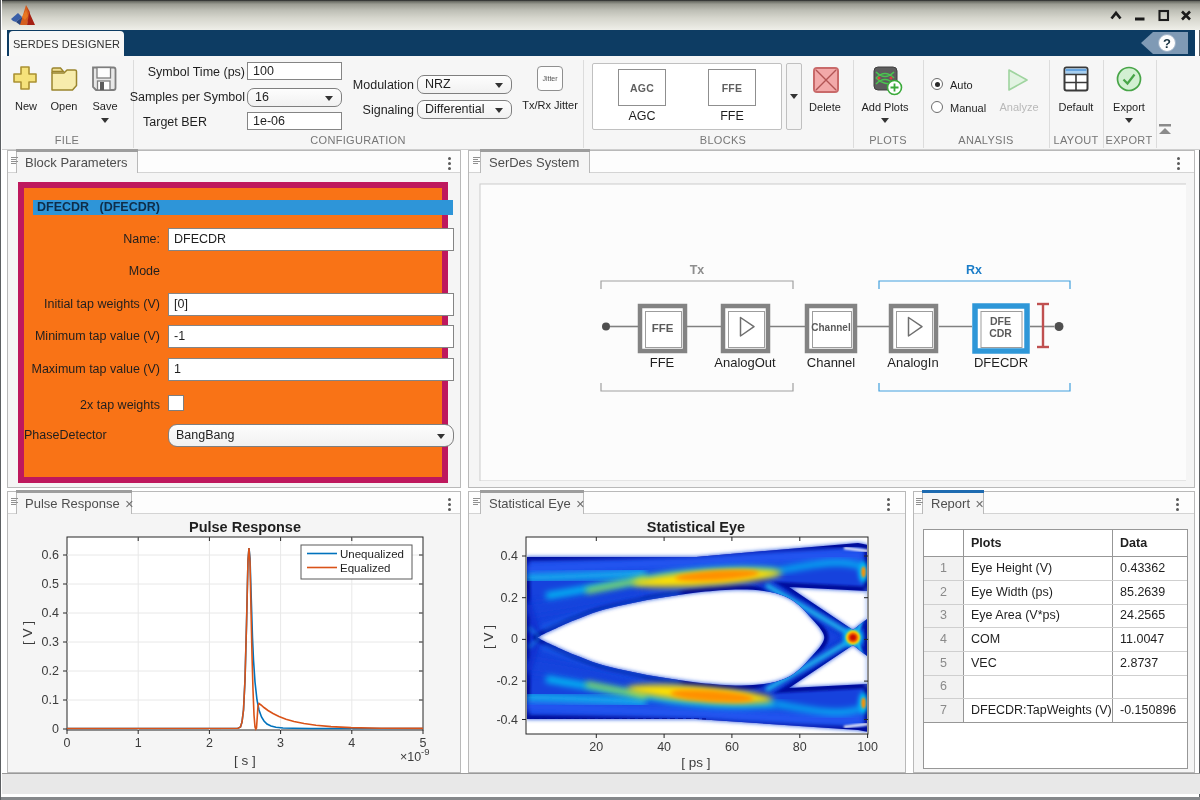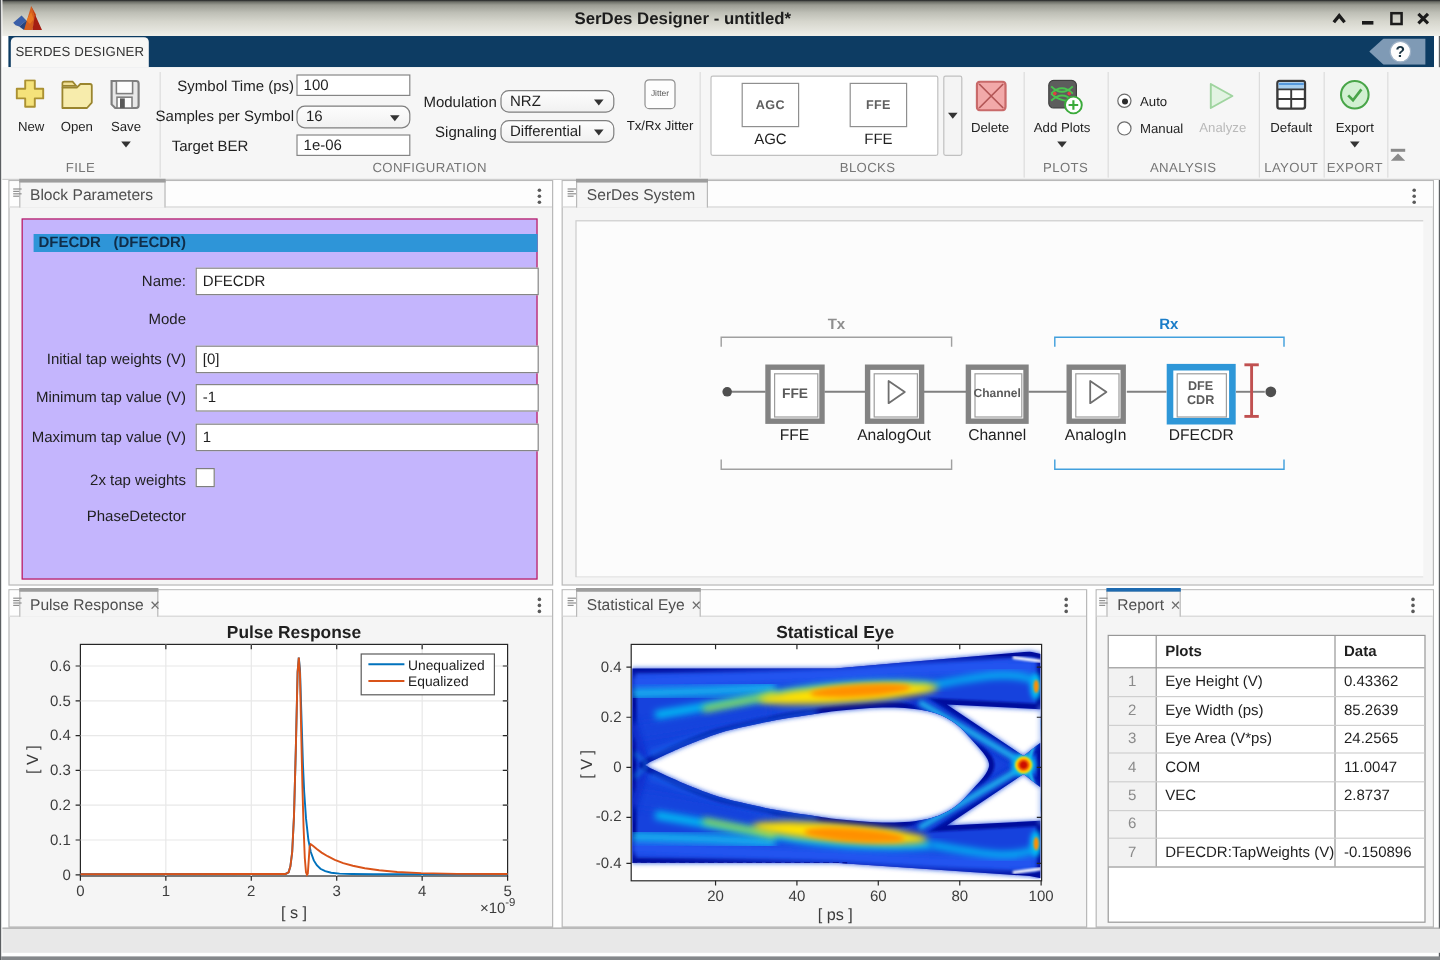--- a/index.html
+++ b/index.html
@@ -34,21 +34,20 @@
 .grip i { display:block; height:1px; background:#909090; margin-bottom:1px; }
 .kebab { position:absolute; width:3px; }
 .kebab i { display:block; width:3px; height:3px; border-radius:50%; background:#5a5a5a; margin-bottom:2px; }
 .tclose { color:#6e6e6e; font-size:11px; margin-left:5px; }
 svg text { font-family:"Liberation Sans", sans-serif; }
 </style>
 </head>
 <body>
 <div id="win">
 <div class="abs" id="titlebar"></div>
-<div class="abs" id="title">SerDes Designer - untitled*</div>
 
 <svg class="abs" style="left:1100px;top:6px" width="96" height="18" viewBox="0 0 96 18">
  <path d="M10.5,12.5 L15,7 L19.5,12.5" stroke="#1b1b1b" stroke-width="2.7" fill="none"></path>
  <rect x="34" y="11.5" width="9.5" height="3" fill="#1b1b1b"></rect>
  <rect x="58.5" y="5" width="8.5" height="9" fill="none" stroke="#1b1b1b" stroke-width="2.1"></rect>
  <path d="M81,5.5 L89,13.5 M89,5.5 L81,13.5" stroke="#1b1b1b" stroke-width="2.6"></path>
 </svg>
 
 <svg class="abs" style="left:9px;top:4px" width="26" height="23" viewBox="0 0 26 23">
  <polygon points="1,15 8,9 12,13 6,18 3,17" fill="#3a5fa8"></polygon>
@@ -176,34 +175,35 @@
           <i style="width:7px"></i>
           <i style="width:5px"></i>
           <i style="width:7px"></i>
           <i style="width:5px"></i>
         </div>
  <div class="kebab" style="left:440px;top:6px">
           <i></i>
           <i></i>
           <i></i>
         </div>
- <div class="abs" style="left:10px;top:31px;width:430px;height:301px;background:#c4b5fd;border:1px solid #be185d">
+ <div class="abs" style="left:10px;top:31px;width:430px;height:301px;background:#f97316;border:6px solid #be185d">
    <div class="abs" style="left:9px;top:12px;width:420px;height:15px;background:#2e95d8;color:#0f2d49;font-weight:bold;font-size:12.5px;line-height:15px;padding-left:4px">DFECDR&nbsp;&nbsp;&nbsp;(DFECDR)</div>
    <div class="abs lbl" style="left:0px;top:44px;width:136px;text-align:right">Name:</div>
    <div class="abs tbox" style="left:144px;top:40px;width:286px;height:23px;line-height:21px">DFECDR</div>
    <div class="abs lbl" style="left:0px;top:76px;width:136px;text-align:right">Mode</div>
    <div class="abs lbl" style="left:0px;top:109px;width:136px;text-align:right">Initial tap weights (V)</div>
    <div class="abs tbox" style="left:144px;top:105px;width:286px;height:23px;line-height:21px">[0]</div>
    <div class="abs lbl" style="left:0px;top:141px;width:136px;text-align:right">Minimum tap value (V)</div>
    <div class="abs tbox" style="left:144px;top:137px;width:286px;height:23px;line-height:21px">-1</div>
    <div class="abs lbl" style="left:0px;top:174px;width:136px;text-align:right">Maximum tap value (V)</div>
    <div class="abs tbox" style="left:144px;top:170px;width:286px;height:23px;line-height:21px">1</div>
    <div class="abs lbl" style="left:0px;top:210px;width:136px;text-align:right">2x tap weights</div>
    <div class="abs" style="left:144px;top:207px;width:16px;height:16px;background:#fff;border:1px solid #7e7e7e"></div>
-   <div class="abs lbl" style="left:0px;top:240px;width:136px;text-align:right">PhaseDetector</div>
+   <div class="abs lbl" style="left:0px;top:240px;width:136px;">PhaseDetector</div>
+   <div class="abs drop" style="left:144px;top:236px;width:286px;height:23px;line-height:21px;border-radius:9px">BangBang<i class="dda"></i></div>
  </div>
 </div>
 
 <div class="abs panel" style="left:467px;top:150px;width:727px;height:338px">
  <div class="phead"></div>
  <div class="ptab" style="left:11px;width:110px">SerDes System<i class="accent" style="left:-1px;width:110px"></i></div>
  <div class="grip" style="left:4px;top:6px">
           <i style="width:7px"></i>
           <i style="width:5px"></i>
           <i style="width:7px"></i>

